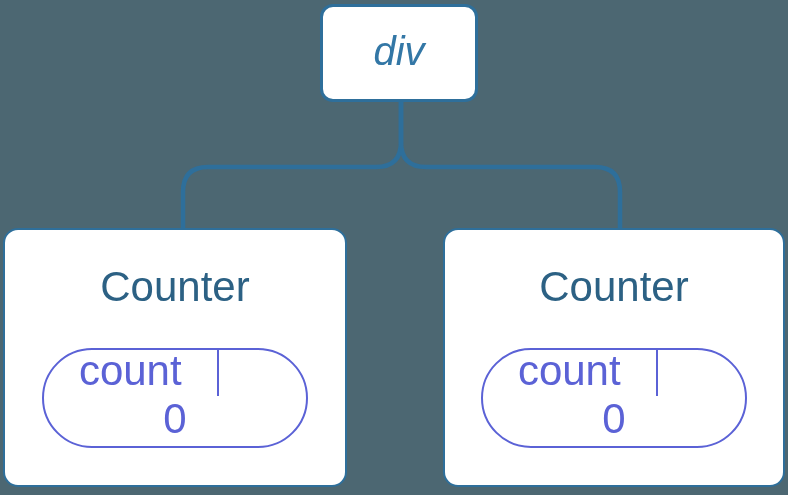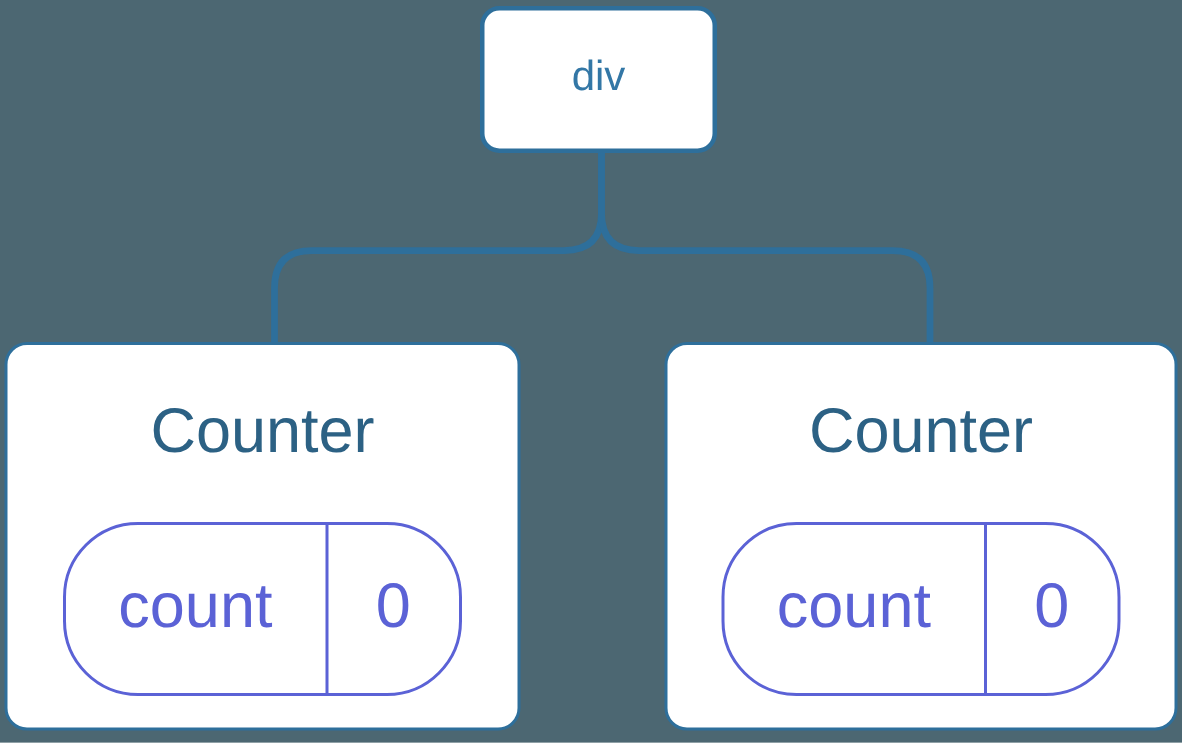--- a/index.html
+++ b/index.html
@@ -33,24 +33,25 @@
     height: 98px;
     box-sizing: border-box;
     background: var(--node-bg, #FFFFFF);
     border: 3.5px solid var(--line, #2E6F9B);
     border-radius: 13px;
     display: flex;
     align-items: center;
     justify-content: center;
   }
   .root-label {
-    font-size: 28px;
+    font-size: 40px;
     line-height: 1;
     color: var(--root-text, #3377A6);
     padding-bottom: 4px;
+    font-style: italic;
   }
   .card {
     position: absolute;
     top: 228px;
     height: 259px;
     box-sizing: border-box;
     background: var(--node-bg, #FFFFFF);
     border: 2.5px solid var(--line, #2E6F9B);
     border-radius: 15px;
   }
@@ -65,27 +66,28 @@
     font-size: 42px;
     line-height: 1;
     color: var(--title-text, #2C6184);
   }
   .state-pill {
     position: absolute;
     top: 118px;
     left: 50%;
     transform: translateX(-50%);
     width: 266px;
-    height: 116px;
+    height: 100px;
     box-sizing: border-box;
     border: 2.5px solid var(--state-accent, #5B62D6);
     border-radius: 50px;
     display: flex;
     color: var(--state-accent, #5B62D6);
     background: var(--node-bg, #FFFFFF);
+    flex-direction: column;
   }
   .state-key-cell {
     width: 172.5px;
     border-right: 2.5px solid var(--state-accent, #5B62D6);
     display: flex;
     align-items: center;
     justify-content: center;
   }
   .state-value-cell {
     flex: 1;

